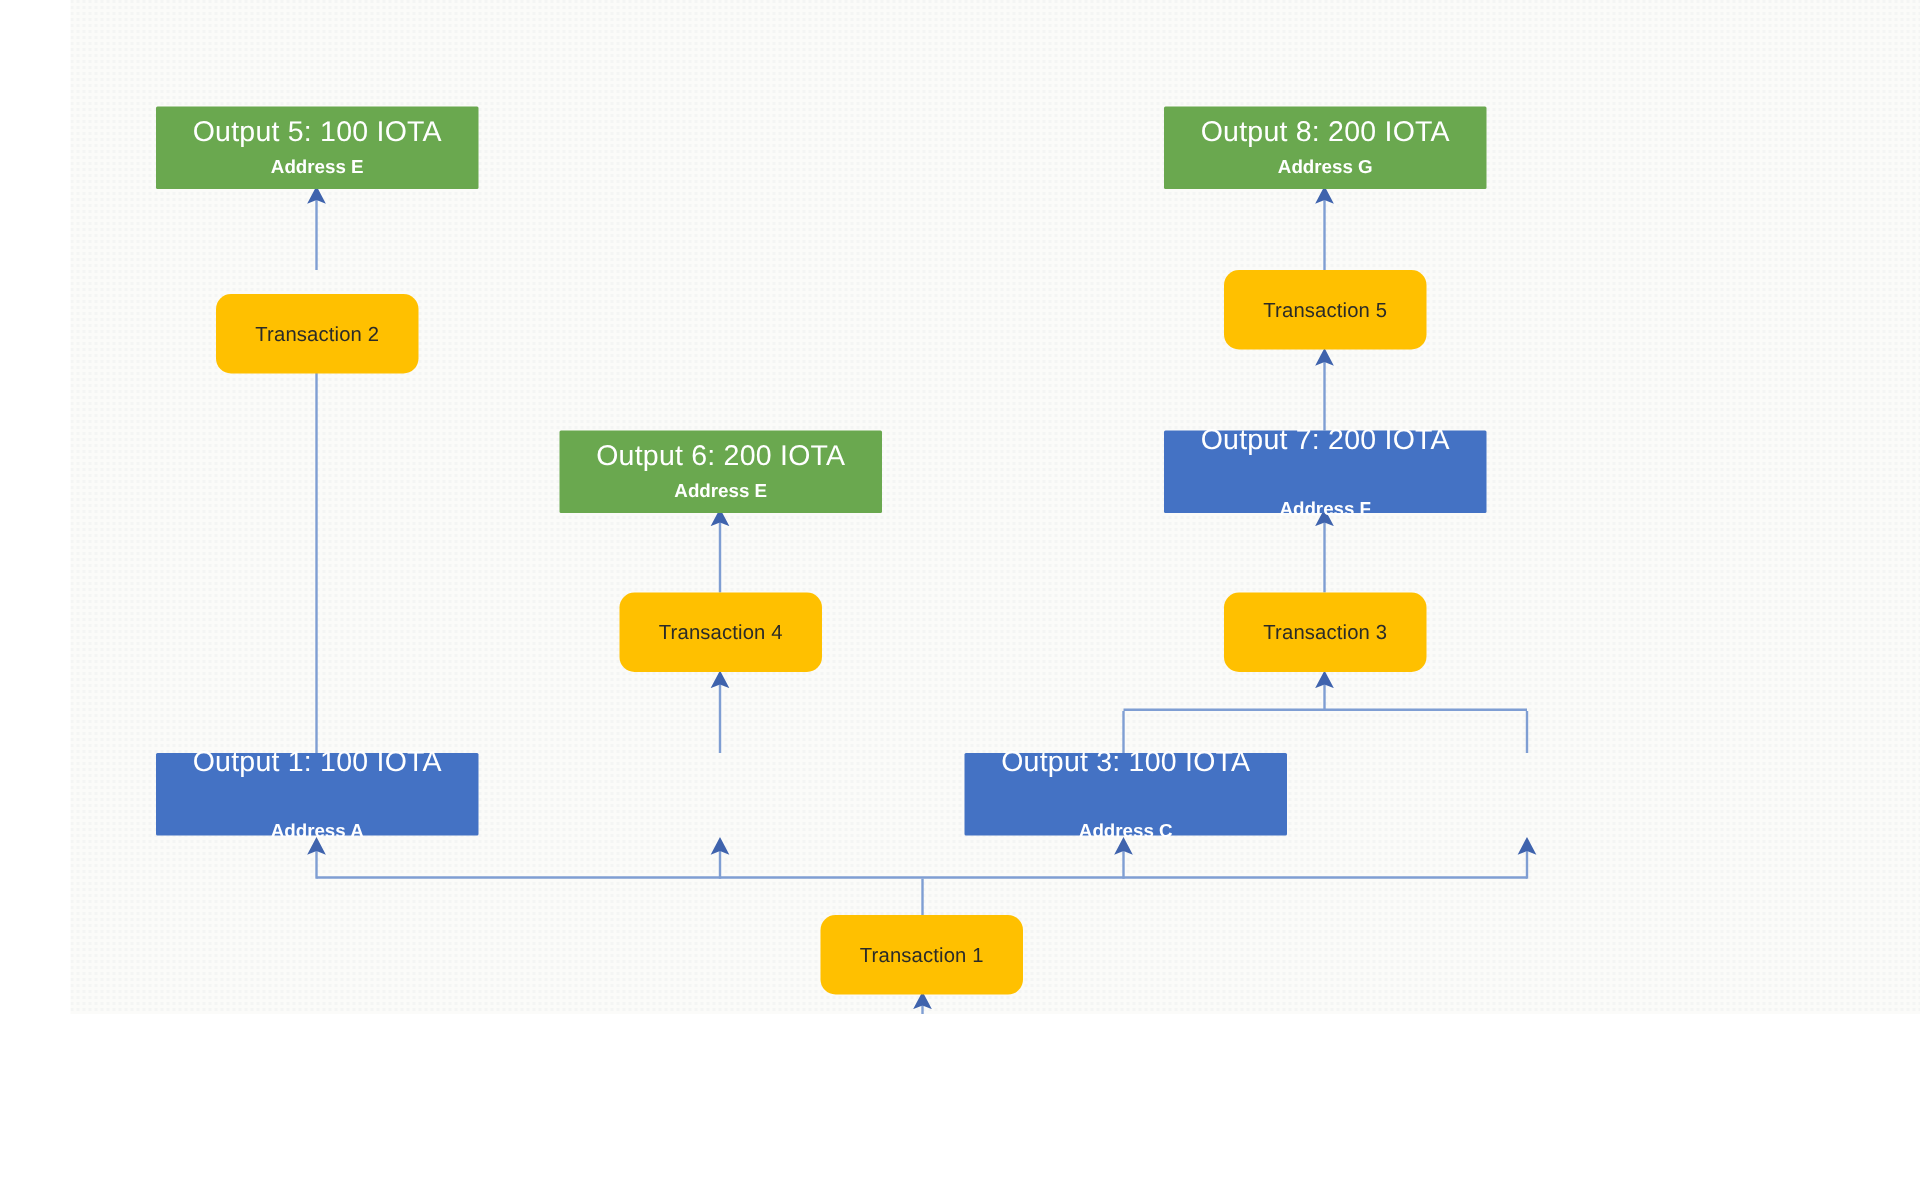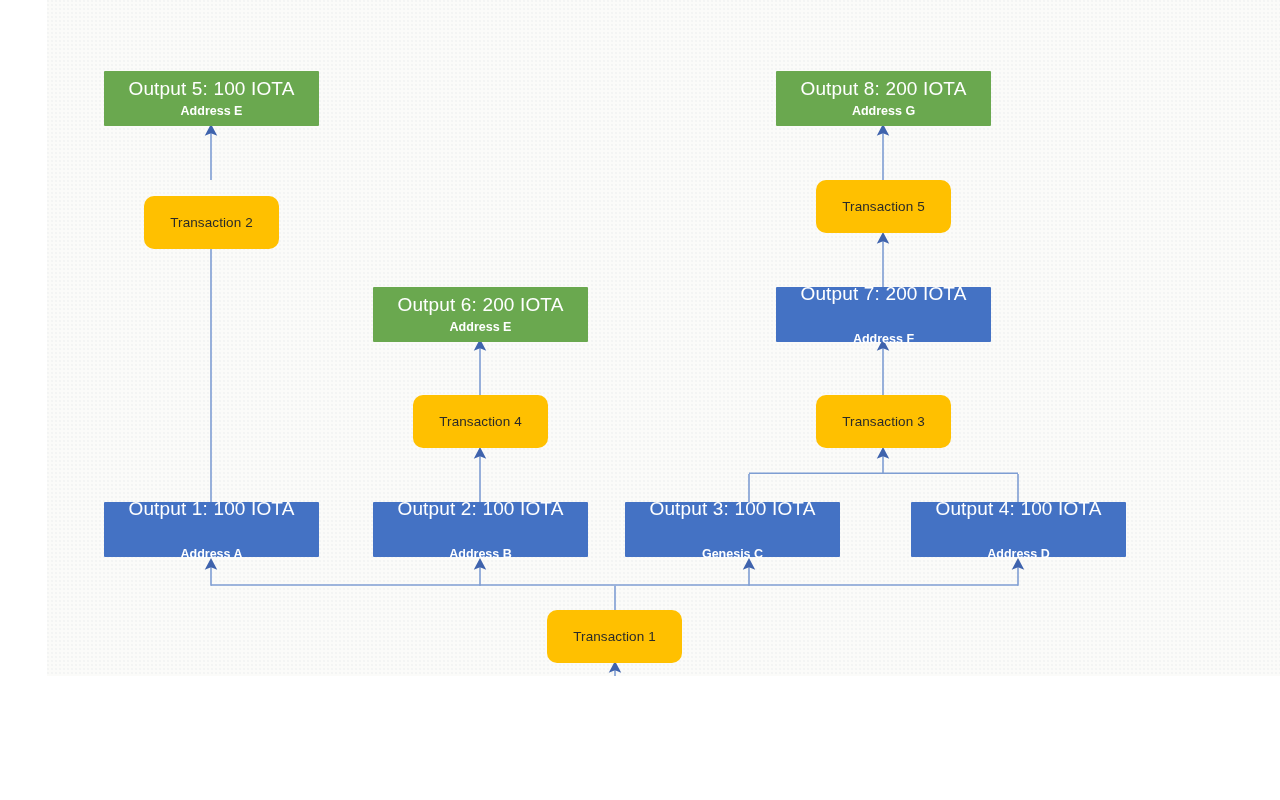--- a/index.html
+++ b/index.html
@@ -151,33 +151,25 @@
 
   <div class="node tx" style="left:769px; top:395px; width:135px; height:53px;">
     <div class="title">Transaction 3</div>
   </div>
 
   <div class="node out blue" style="left:57px; top:502px; width:215px; height:55px;">
     <div class="title">Output 1: 100 IOTA</div>
     <div class="subtitle">Address A</div>
   </div>
 
-  <div class="node out blue" style="left:326px; top:502px; width:215px; height:55px;">
-    <div class="title">Output 2: 100 IOTA</div>
-    <div class="subtitle">Address B</div>
+
+  <div class="node out blue" style="left:596px; top:502px; width:215px; height:55px;">
+    <div class="title">Output 3: 100 IOTA</div>
+    <div class="subtitle">Address C</div>
   </div>
 
-  <div class="node out blue" style="left:578px; top:502px; width:215px; height:55px;">
-    <div class="title">Output 3: 100 IOTA</div>
-    <div class="subtitle">Genesis C</div>
-  </div>
-
-  <div class="node out blue" style="left:864px; top:502px; width:215px; height:55px;">
-    <div class="title">Output 4: 100 IOTA</div>
-    <div class="subtitle">Address D</div>
-  </div>
 
   <div class="node tx" style="left:500px; top:610px; width:135px; height:53px;">
     <div class="title">Transaction 1</div>
   </div>
 
 
 </div>
 
 </body></html>

